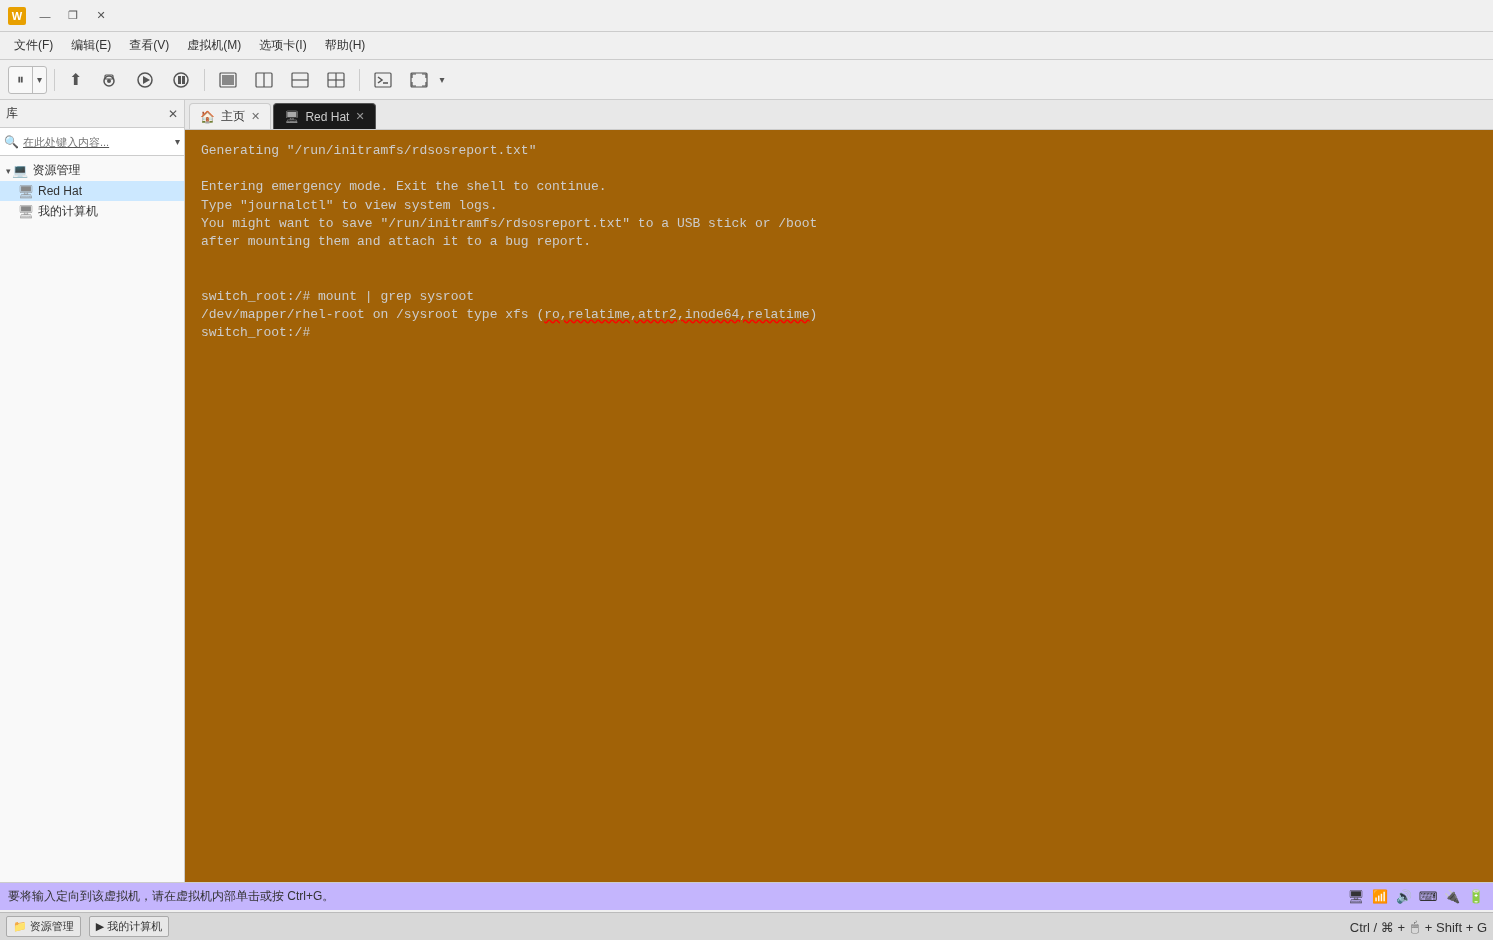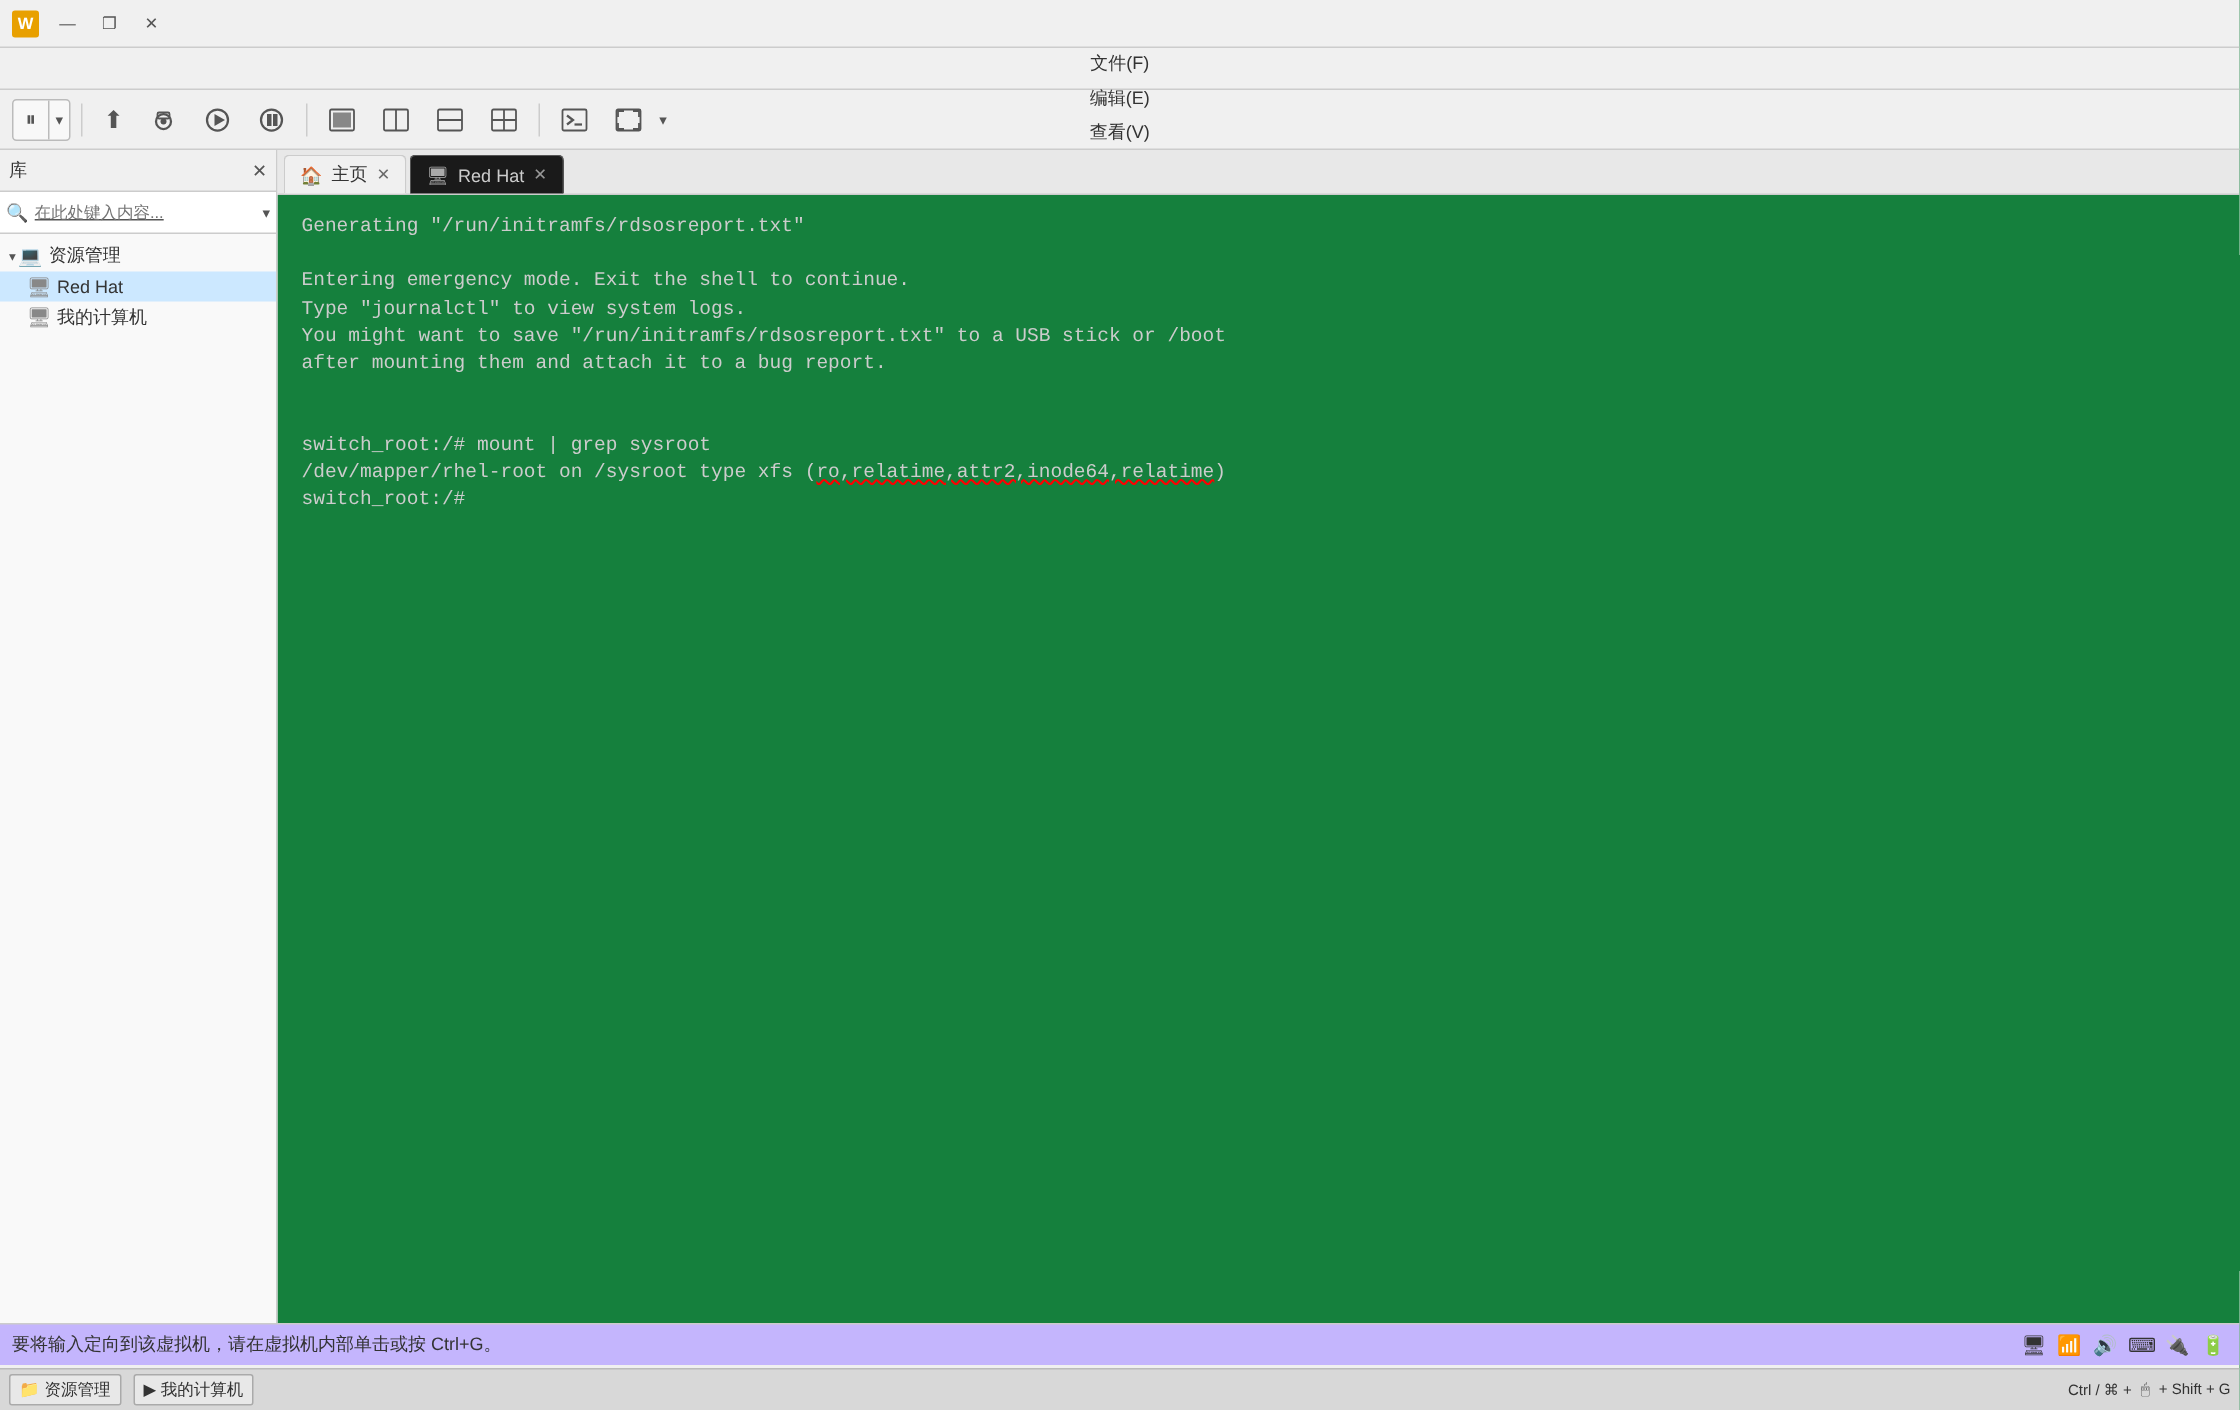--- a/index.html
+++ b/index.html
@@ -60,21 +60,20 @@
     
     #menubar {
       width: 100%;
       height: 28px;
       background: #f0f0f0;
       display: flex;
       align-items: center;
       padding: 0 6px;
       border-bottom: 1px solid #ccc;
       gap: 2px;
-      flex-direction: column;
     }
     .menu-item {
       padding: 2px 8px;
       font-size: 12px;
       color: #333;
       cursor: pointer;
       border-radius: 2px;
     }
 
     
@@ -269,21 +268,21 @@
     .tab .tab-close {
       font-size: 11px;
       cursor: pointer;
       color: inherit;
       opacity: 0.7;
     }
 
     
     #vm-console {
       flex: 1;
-      background: #15803d;
+      background: #a16207;
       overflow: hidden;
       position: relative;
     }
     #vm-console pre {
       color: #cccccc;
       font-family: 'Courier New', Courier, monospace;
       font-size: 13px;
       line-height: 1.4;
       padding: 12px 16px;
       white-space: pre-wrap;
@@ -345,23 +344,23 @@
       background: #e8e8e8;
       font-size: 11px;
       display: flex;
       align-items: center;
       gap: 3px;
       white-space: nowrap;
     }
     .taskbar-spacer { flex: 1; }
     .taskbar-right {
       display: flex;
-      align-items: flex-start;
+      align-items: flex-end;
       gap: 6px;
-      font-size: 10px;
+      font-size: 13px;
     }
   </style>
 </head>
 <body>
 
 <div id="titlebar">
   <div class="app-icon">W</div>
   <div class="window-controls">
     <span>—</span>
     <span>❐</span>

